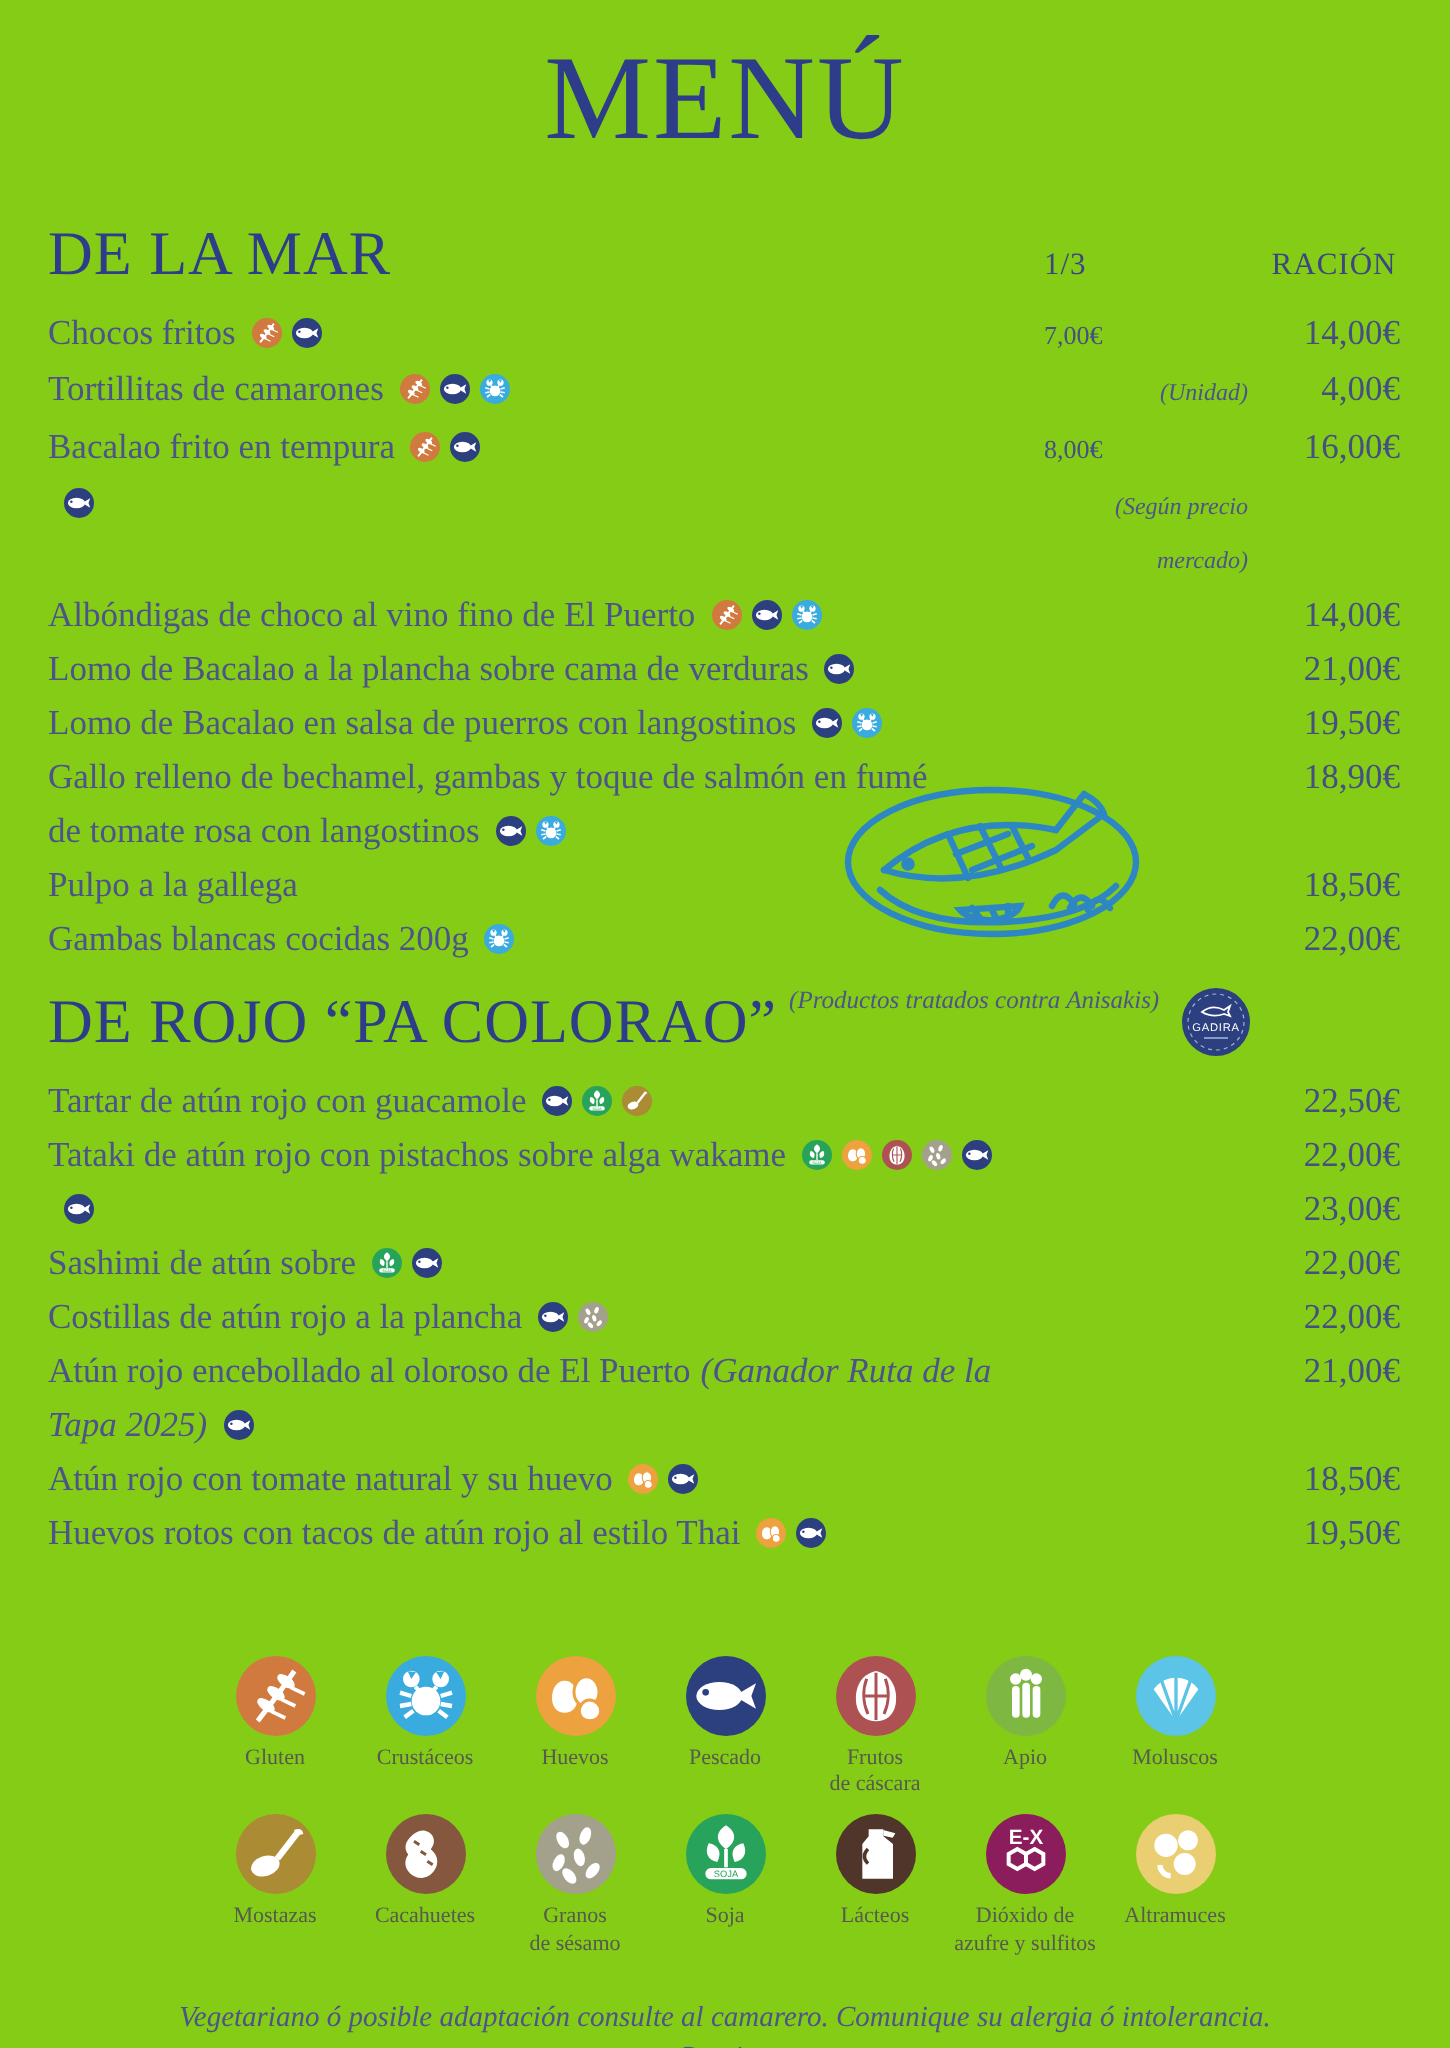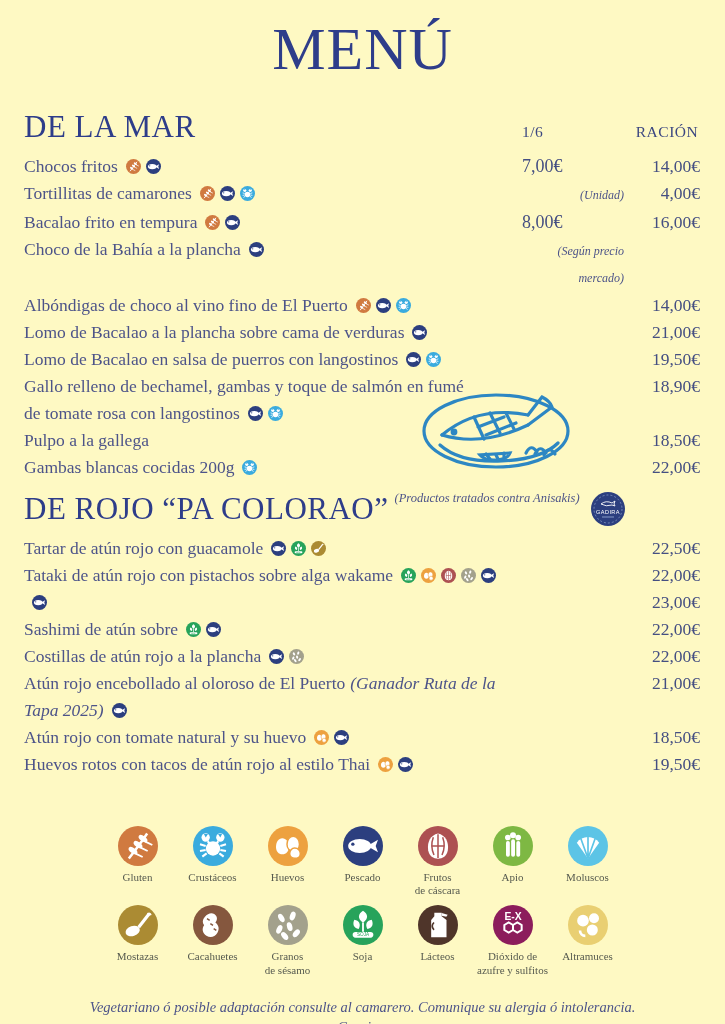--- a/index.html
+++ b/index.html
@@ -1,17 +1,17 @@
 <!DOCTYPE html>
 <html><head>
 <meta charset="utf-8">
 <style>
   * { margin:0; padding:0; box-sizing:border-box; }
   body { background:#ffffff; font-family:"Liberation Serif","DejaVu Serif",serif; }
-  .page { position:relative; width:725px; height:1024px; margin:0 auto; background:#fef9c3; overflow:hidden; }
+  .page { position:relative; width:725px; height:1024px; margin:0 auto; background:#84cc16; overflow:hidden; }
 
   .title { text-align:center; padding-top:18px; font-size:60px; line-height:1.05; color:#2e3d8a; letter-spacing:1px; font-weight:normal; }
 
   .content { padding:0 25px 0 24px; }
 
   .sec { margin-top:28px; }
   .sec-head { display:flex; align-items:baseline; }
   .sec-head h2 { font-size:31px; font-weight:normal; color:#2e3d8a; letter-spacing:.5px; flex:1; }
   .col-h { font-size:15.5px; color:#3c4781; letter-spacing:.5px; }
   .col-h.half-h { width:112px; text-align:left; }
@@ -19,21 +19,21 @@
   .subtitle { font-style:italic; font-size:12.5px; color:#4d5489; margin-left:6px; }
   .sec2 { margin-top:10px; }
   .sec2 .sec-head h2 { flex:0 0 auto; }
   .sec2 .sec-head { align-items:flex-start; }
 
   .items { margin-top:8px; }
   .row { display:flex; align-items:baseline; line-height:27px; }
   .cell.name { flex:1; font-size:17.5px; color:#4d5489; }
   .dish { white-space:pre-line; }
   .note-inline { font-style:italic; margin-left:5px; }
-  .cell.half { width:112px; font-size:18px; color:#454f82; }
+  .cell.half { width:112px; font-size:13px; color:#454f82; }
   .cell.half.ann { font-style:italic; font-size:12px; text-align:right; padding-right:10px; color:#4d5489; }
   .cell.racion { width:66px; text-align:right; font-size:17.5px; color:#454f82; }
 
   .icons { display:inline-flex; gap:5px; margin-left:8px; transform:translateY(2px); }
   .allergen-icon { border-radius:50%; display:inline-flex; align-items:center; justify-content:center; flex:0 0 auto; }
   .allergen-icon svg { width:100%; height:100%; display:block; }
 
   .badge { width:36px; height:36px; margin-left:10px; flex:0 0 auto; }
   .badge svg { width:100%; height:100%; display:block; }
 
@@ -53,21 +53,21 @@
 
 <div class="page">
 
   <h1 class="title">MENÚ</h1>
 
   <div class="content">
 
     <div class="sec">
       <div class="sec-head">
         <h2>DE LA MAR</h2>
-        <div class="col-h half-h">1/6</div>
+        <div class="col-h half-h">1/3</div>
         <div class="col-h racion-h">RACIÓN</div>
       </div>
       <div class="items">
           <div class="row">
     <div class="cell name"><span class="dish">Chocos fritos</span><span class="icons">
                 <span class="allergen-icon" style="width: 15px; height: 15px; background: rgb(208, 122, 64);">
                   <svg viewBox="0 0 24 24">
                     <path d="M6.5 19.5 C10 15 13.5 10.5 17.5 4.5" stroke="#fff" stroke-width="1.5" fill="none"></path>
     <g fill="#fff">
                       <ellipse cx="9" cy="14.8" rx="1.6" ry="3" transform="rotate(-55 9 14.8)"></ellipse>
@@ -148,21 +148,21 @@
                       <path d="M14.5 12 L21 8.2 L19.6 12 L21 15.8 Z"></path>
                     </g>
                     <circle cx="5.9" cy="10.9" r="1" fill="#2c3f7f"></circle>
                   </svg>
                 </span>
               </span></div>
     <div class="cell half">8,00€</div>
     <div class="cell racion">16,00€</div>
   </div>
           <div class="row">
-    <div class="cell name"><span class="dish">Choco de la Bahía a la plancha</span><span class="icons">
+    <div class="cell name"><span class="icons">
                 <span class="allergen-icon" style="width: 15px; height: 15px; background: rgb(44, 63, 127);">
                   <svg viewBox="0 0 24 24">
                     <g fill="#fff">
                       <ellipse cx="10" cy="12" rx="6.9" ry="4.2"></ellipse>
                       <path d="M14.5 12 L21 8.2 L19.6 12 L21 15.8 Z"></path>
                     </g>
                     <circle cx="5.9" cy="10.9" r="1" fill="#2c3f7f"></circle>
                   </svg>
                 </span>
               </span></div>

